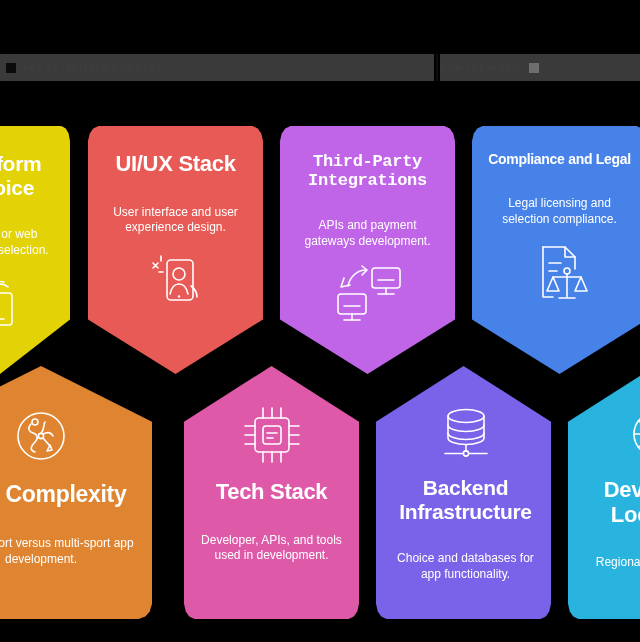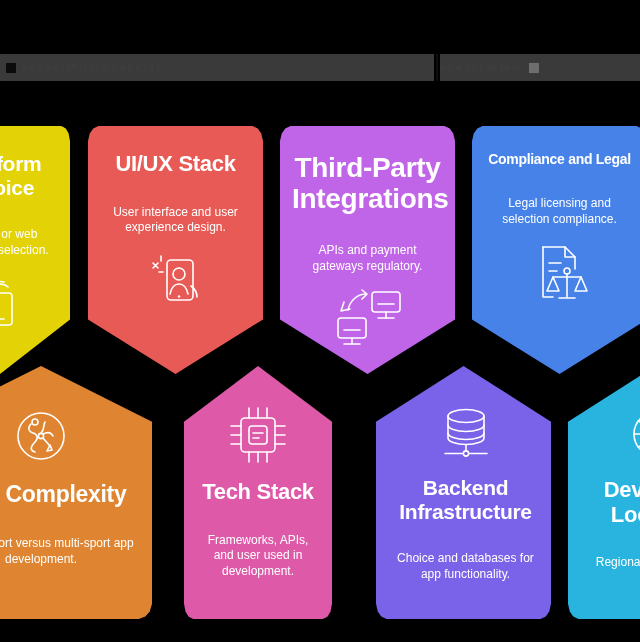--- a/index.html
+++ b/index.html
@@ -143,22 +143,22 @@
      <circle cx="34" cy="46.5" r="1.2" fill="#fff" stroke="none"></circle>
      <path d="M46 36c4 3 6 7 6 11"></path>
      <path d="M8 13l5 5M13 13l-5 5M16 6v5M14 22h4"></path>
             </g>
           </svg>
         </div>
       </div>
     </div>
     <div class="card down" style="left: 280px; top: 126px; width: 175px; height: 248px; background: rgb(192, 100, 232);">
       <div class="card-inner">
-        <div class="card-title" style="font-size: 28px;">Third-Party Integrations</div>
-        <div class="card-desc">APIs and payment gateways regulatory.</div>
+        <div class="card-title" style="font-size: 17px; font-family: Liberation Mono, monospace;">Third-Party Integrations</div>
+        <div class="card-desc">APIs and payment gateways development.</div>
         <div class="card-icon" style="display: flex; justify-content: center;">
           <svg width="72" height="62" viewBox="0 0 72 62">
             <g fill="none" stroke="#ffffff" stroke-width="1.6" stroke-linecap="round" stroke-linejoin="round">
      <rect x="40" y="4" width="28" height="20" rx="3"></rect>
               <line x1="46" y1="16" x2="62" y2="16"></line>
      <line x1="54" y1="24" x2="54" y2="30"></line>
               <line x1="46" y1="30" x2="62" y2="30"></line>
      <rect x="6" y="30" width="28" height="20" rx="3"></rect>
               <line x1="12" y1="42" x2="28" y2="42"></line>
      <line x1="20" y1="50" x2="20" y2="56"></line>
@@ -207,21 +207,21 @@
      <path d="M34 34l7 8"></path>
               <path d="M41 41l2 5-5 1z"></path>
      <path d="M34 30c4-2 8-2 10 2"></path>
             </g>
           </svg>
         </div>
         <div class="card-title" style="font-size: 23px;">App Complexity</div>
         <div class="card-desc">Single-sport versus multi-sport app development.</div>
       </div>
     </div>
-    <div class="card up" style="left: 184px; top: 366px; width: 148px; height: 253px; background: rgb(222, 90, 168);">
+    <div class="card up" style="left: 184px; top: 366px; width: 175px; height: 253px; background: rgb(222, 90, 168);">
       <div class="card-inner">
         <div class="card-icon" style="display: flex; justify-content: center;">
           <svg width="62" height="62" viewBox="0 0 62 62">
             <g fill="none" stroke="#ffffff" stroke-width="1.6" stroke-linecap="round" stroke-linejoin="round">
      <rect x="14" y="14" width="34" height="34" rx="4"></rect>
      <rect x="22" y="22" width="18" height="18" rx="3"></rect>
      <line x1="26" y1="29" x2="36" y2="29"></line>
               <line x1="26" y1="34" x2="32" y2="34"></line>
      <line x1="22" y1="4" x2="22" y2="14"></line>
               <line x1="31" y1="4" x2="31" y2="14"></line>
@@ -232,21 +232,21 @@
      <line x1="4" y1="22" x2="14" y2="22"></line>
               <line x1="4" y1="31" x2="14" y2="31"></line>
               <line x1="4" y1="40" x2="14" y2="40"></line>
      <line x1="48" y1="22" x2="58" y2="22"></line>
               <line x1="48" y1="31" x2="58" y2="31"></line>
               <line x1="48" y1="40" x2="58" y2="40"></line>
             </g>
           </svg>
         </div>
         <div class="card-title" style="font-size: 22px;">Tech Stack</div>
-        <div class="card-desc">Frameworks, APIs, and user used in development.</div>
+        <div class="card-desc">Developer, APIs, and tools used in development.</div>
       </div>
     </div>
     <div class="card up" style="left: 376px; top: 366px; width: 175px; height: 253px; background: rgb(122, 99, 232); padding-left: 16px;">
       <div class="card-inner">
         <div class="card-icon" style="display: flex; justify-content: center;">
           <svg width="62" height="58" viewBox="0 0 62 58">
             <g fill="none" stroke="#ffffff" stroke-width="1.6" stroke-linecap="round" stroke-linejoin="round">
      <ellipse cx="31" cy="12" rx="18" ry="6.5"></ellipse>
      <path d="M13 12v22c0 3.6 8 6.5 18 6.5s18-2.9 18-6.5V12"></path>
      <path d="M13 21c0 3.6 8 6.5 18 6.5s18-2.9 18-6.5"></path>

